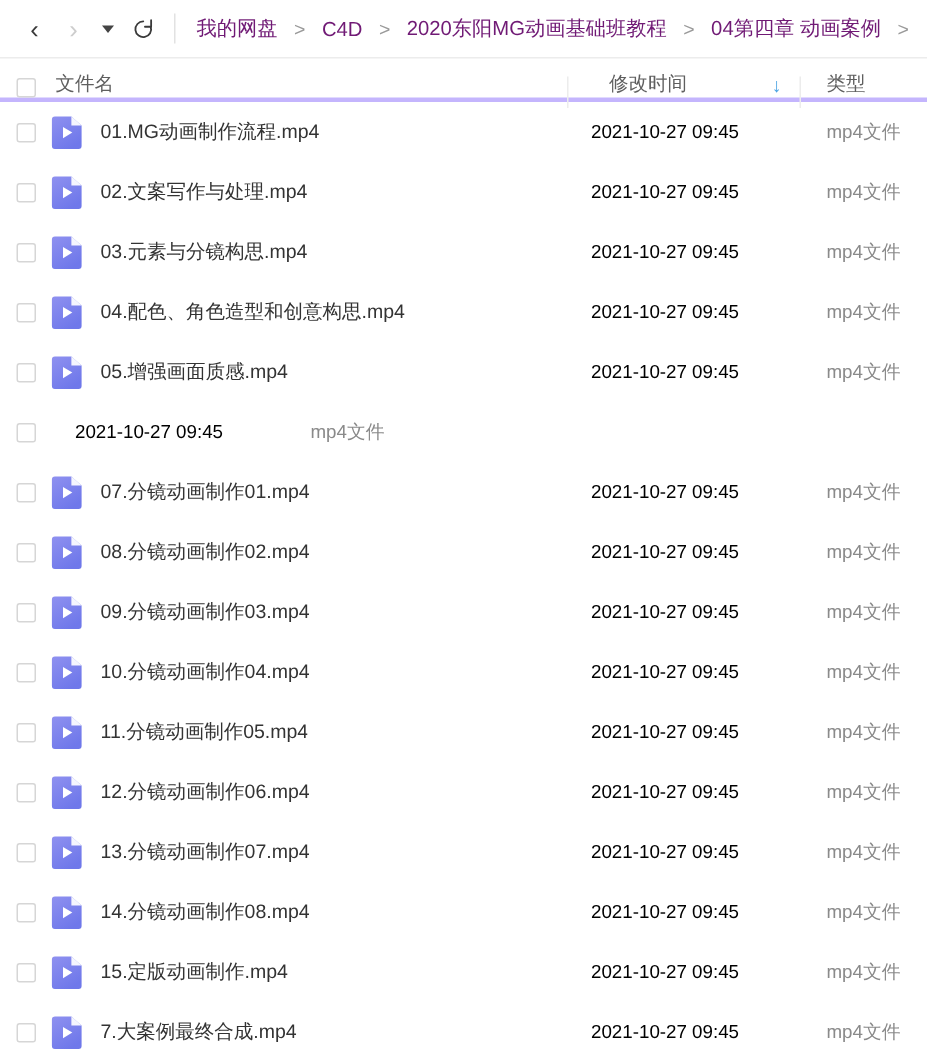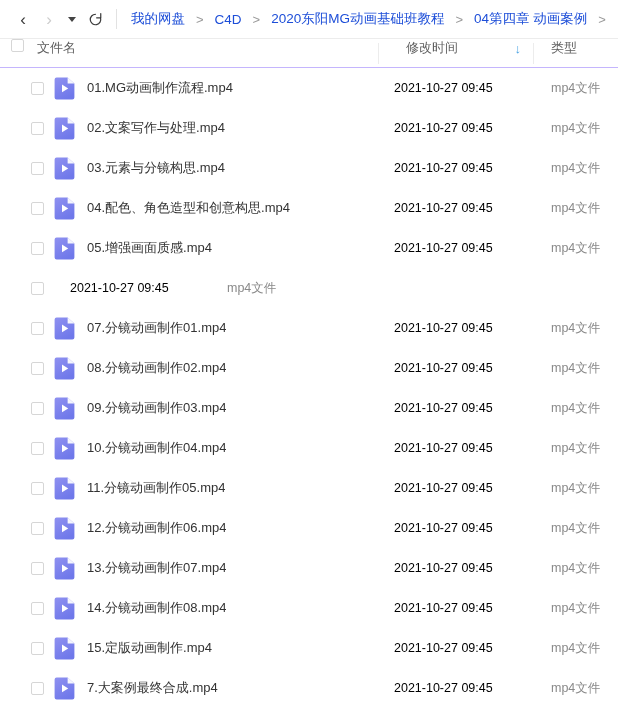--- a/index.html
+++ b/index.html
@@ -41,38 +41,38 @@
     width: 26px; height: 26px;
     display: flex; align-items: center; justify-content: center;
   }
   .tb-sep {
     width: 1px; height: 20px;
     background: #e2e2e2;
     margin: 0 12px 0 8px;
   }
   .crumbs { display: flex; align-items: center; font-size: 13.5px; }
   .crumb {
-    color: #1d4ed8;
+    color: #701a75;
     white-space: nowrap;
     padding: 1px 2px;
   }
   .crumb-sep {
     color: #9a9a9a;
     margin: 0 9px;
     font-size: 13px;
   }
   .crumb-sep.tail { margin-left: 9px; }
 
   
   .colhead {
     height: 30px;
     display: flex;
-    align-items: flex-start;
+    align-items: flex-end;
     border-top: 1px solid #ececec;
-    border-bottom: 1px solid #c4b5fd;
+    border-bottom: 3px solid #c4b5fd;
     font-size: 13px;
     color: #5f5f5f;
     position: relative;
   }
   .cb-cell {
     width: 34px;
     display: flex; align-items: center; justify-content: center;
     flex: 0 0 34px;
   }
   .checkbox {
@@ -108,21 +108,20 @@
     display: inline-block;
   }
 
   
   .filelist { position: relative; }
   .row {
     height: 40px;
     display: flex;
     align-items: center;
     font-size: 13px;
-    padding-left: 20px;
   }
   .row-name {
     flex: 1 1 auto;
     display: flex;
     align-items: center;
     min-width: 0;
   }
   .ficon {
     width: 21px; height: 23px;
     flex: 0 0 21px;

